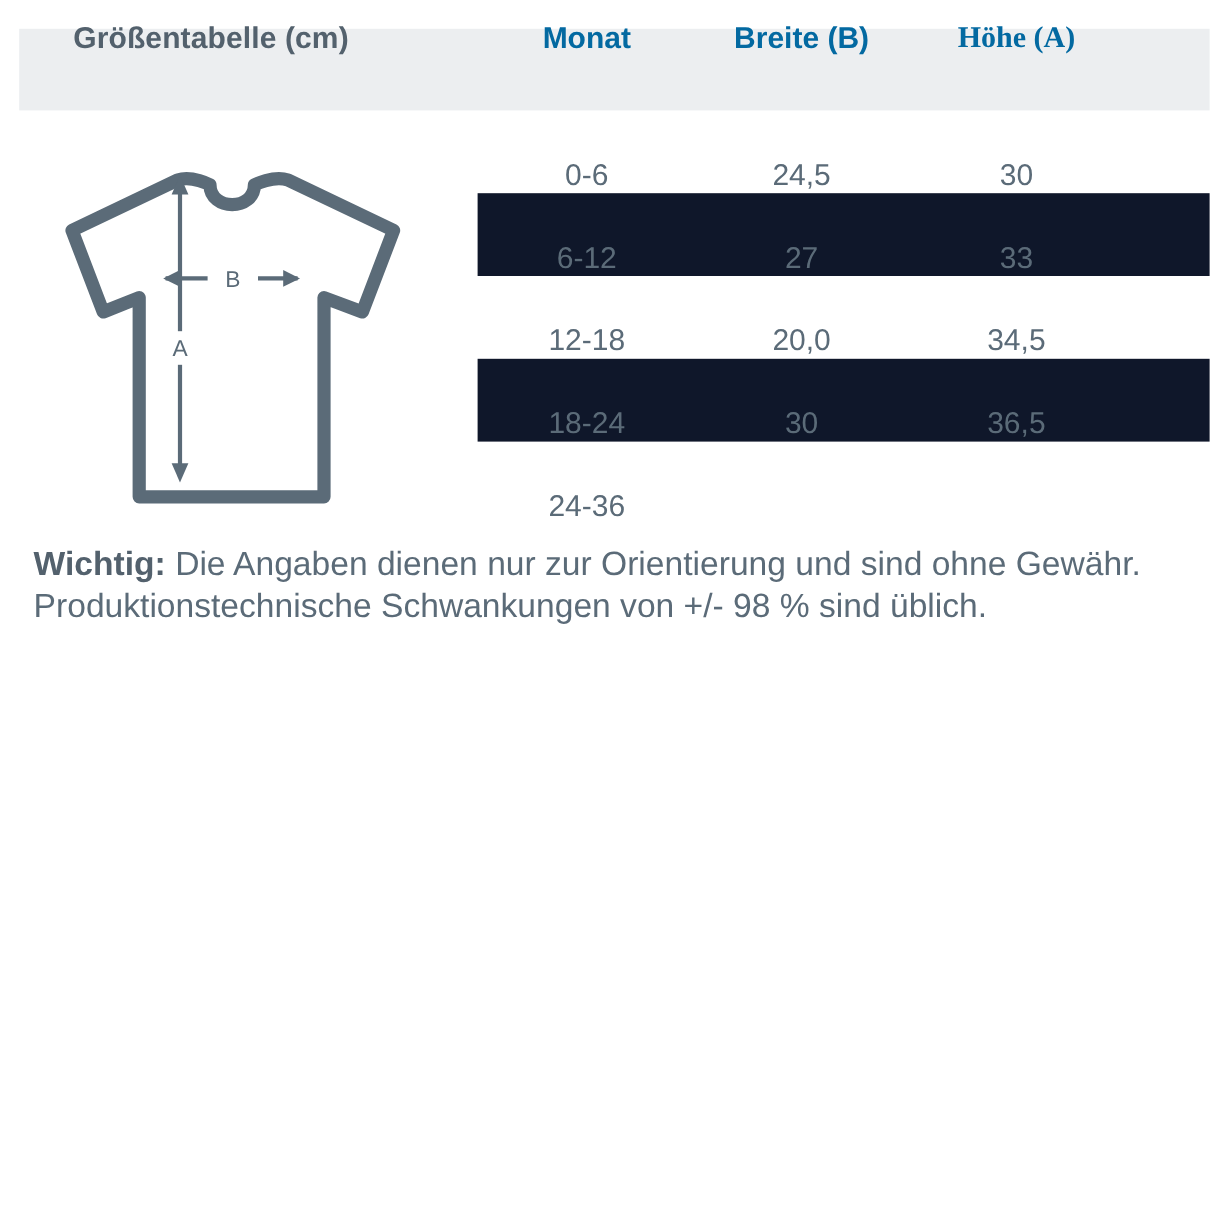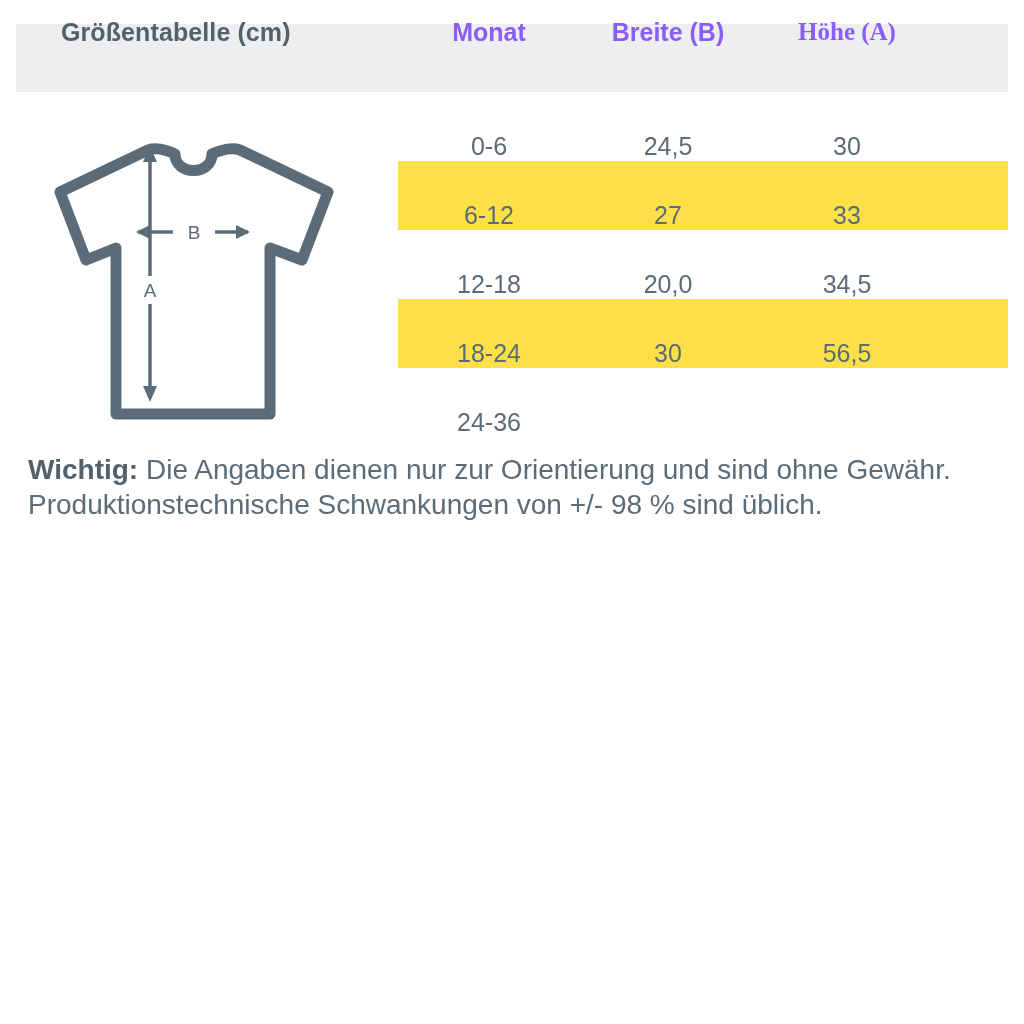--- a/index.html
+++ b/index.html
@@ -38,42 +38,42 @@
     font-weight: bold;
     color: #53616d;
     letter-spacing: 0.1px;
     margin-left: 29px;
   }
   .header-col {
     position: absolute;
     top: 18px;
     font-size: 25px;
     font-weight: bold;
-    color: #8b5cf6;
+    color: #0369a1;
     text-align: center;
   }
   .header-col.c1 { left: 398px; width: 182px; }
   .header-col.c2 { left: 580px; width: 176px; }
   .header-col.c3 { left: 756px; width: 182px; font-family: Liberation Serif, serif; }
 
   
   .rows {
     position: absolute;
     left: 398px;
     top: 92px;
     width: 610px;
   }
   .row {
     position: relative;
     height: 69px;
     display: flex;
     align-items: flex-end;
   }
   .row.alt {
-    background: #fde047;
+    background: #0f172a;
   }
   .cell {
     font-size: 25px;
     color: #5b6b78;
     text-align: center;
   }
   .cell.c1 { width: 182px; }
   .cell.c2 { width: 176px; }
   .cell.c3 { width: 182px; }
 
@@ -124,21 +124,21 @@
       <div class="cell c3">33</div>
     </div>
     <div class="row">
       <div class="cell c1">12-18</div>
       <div class="cell c2">20,0</div>
       <div class="cell c3">34,5</div>
     </div>
     <div class="row alt">
       <div class="cell c1">18-24</div>
       <div class="cell c2">30</div>
-      <div class="cell c3">56,5</div>
+      <div class="cell c3">36,5</div>
     </div>
     <div class="row">
       <div class="cell c1">24-36</div>
     </div>
   </div>
 
   <div class="shirt-wrap">
     <svg width="350" height="320" viewBox="0 0 350 320" xmlns="http://www.w3.org/2000/svg">
 
       <path d="M135 34

